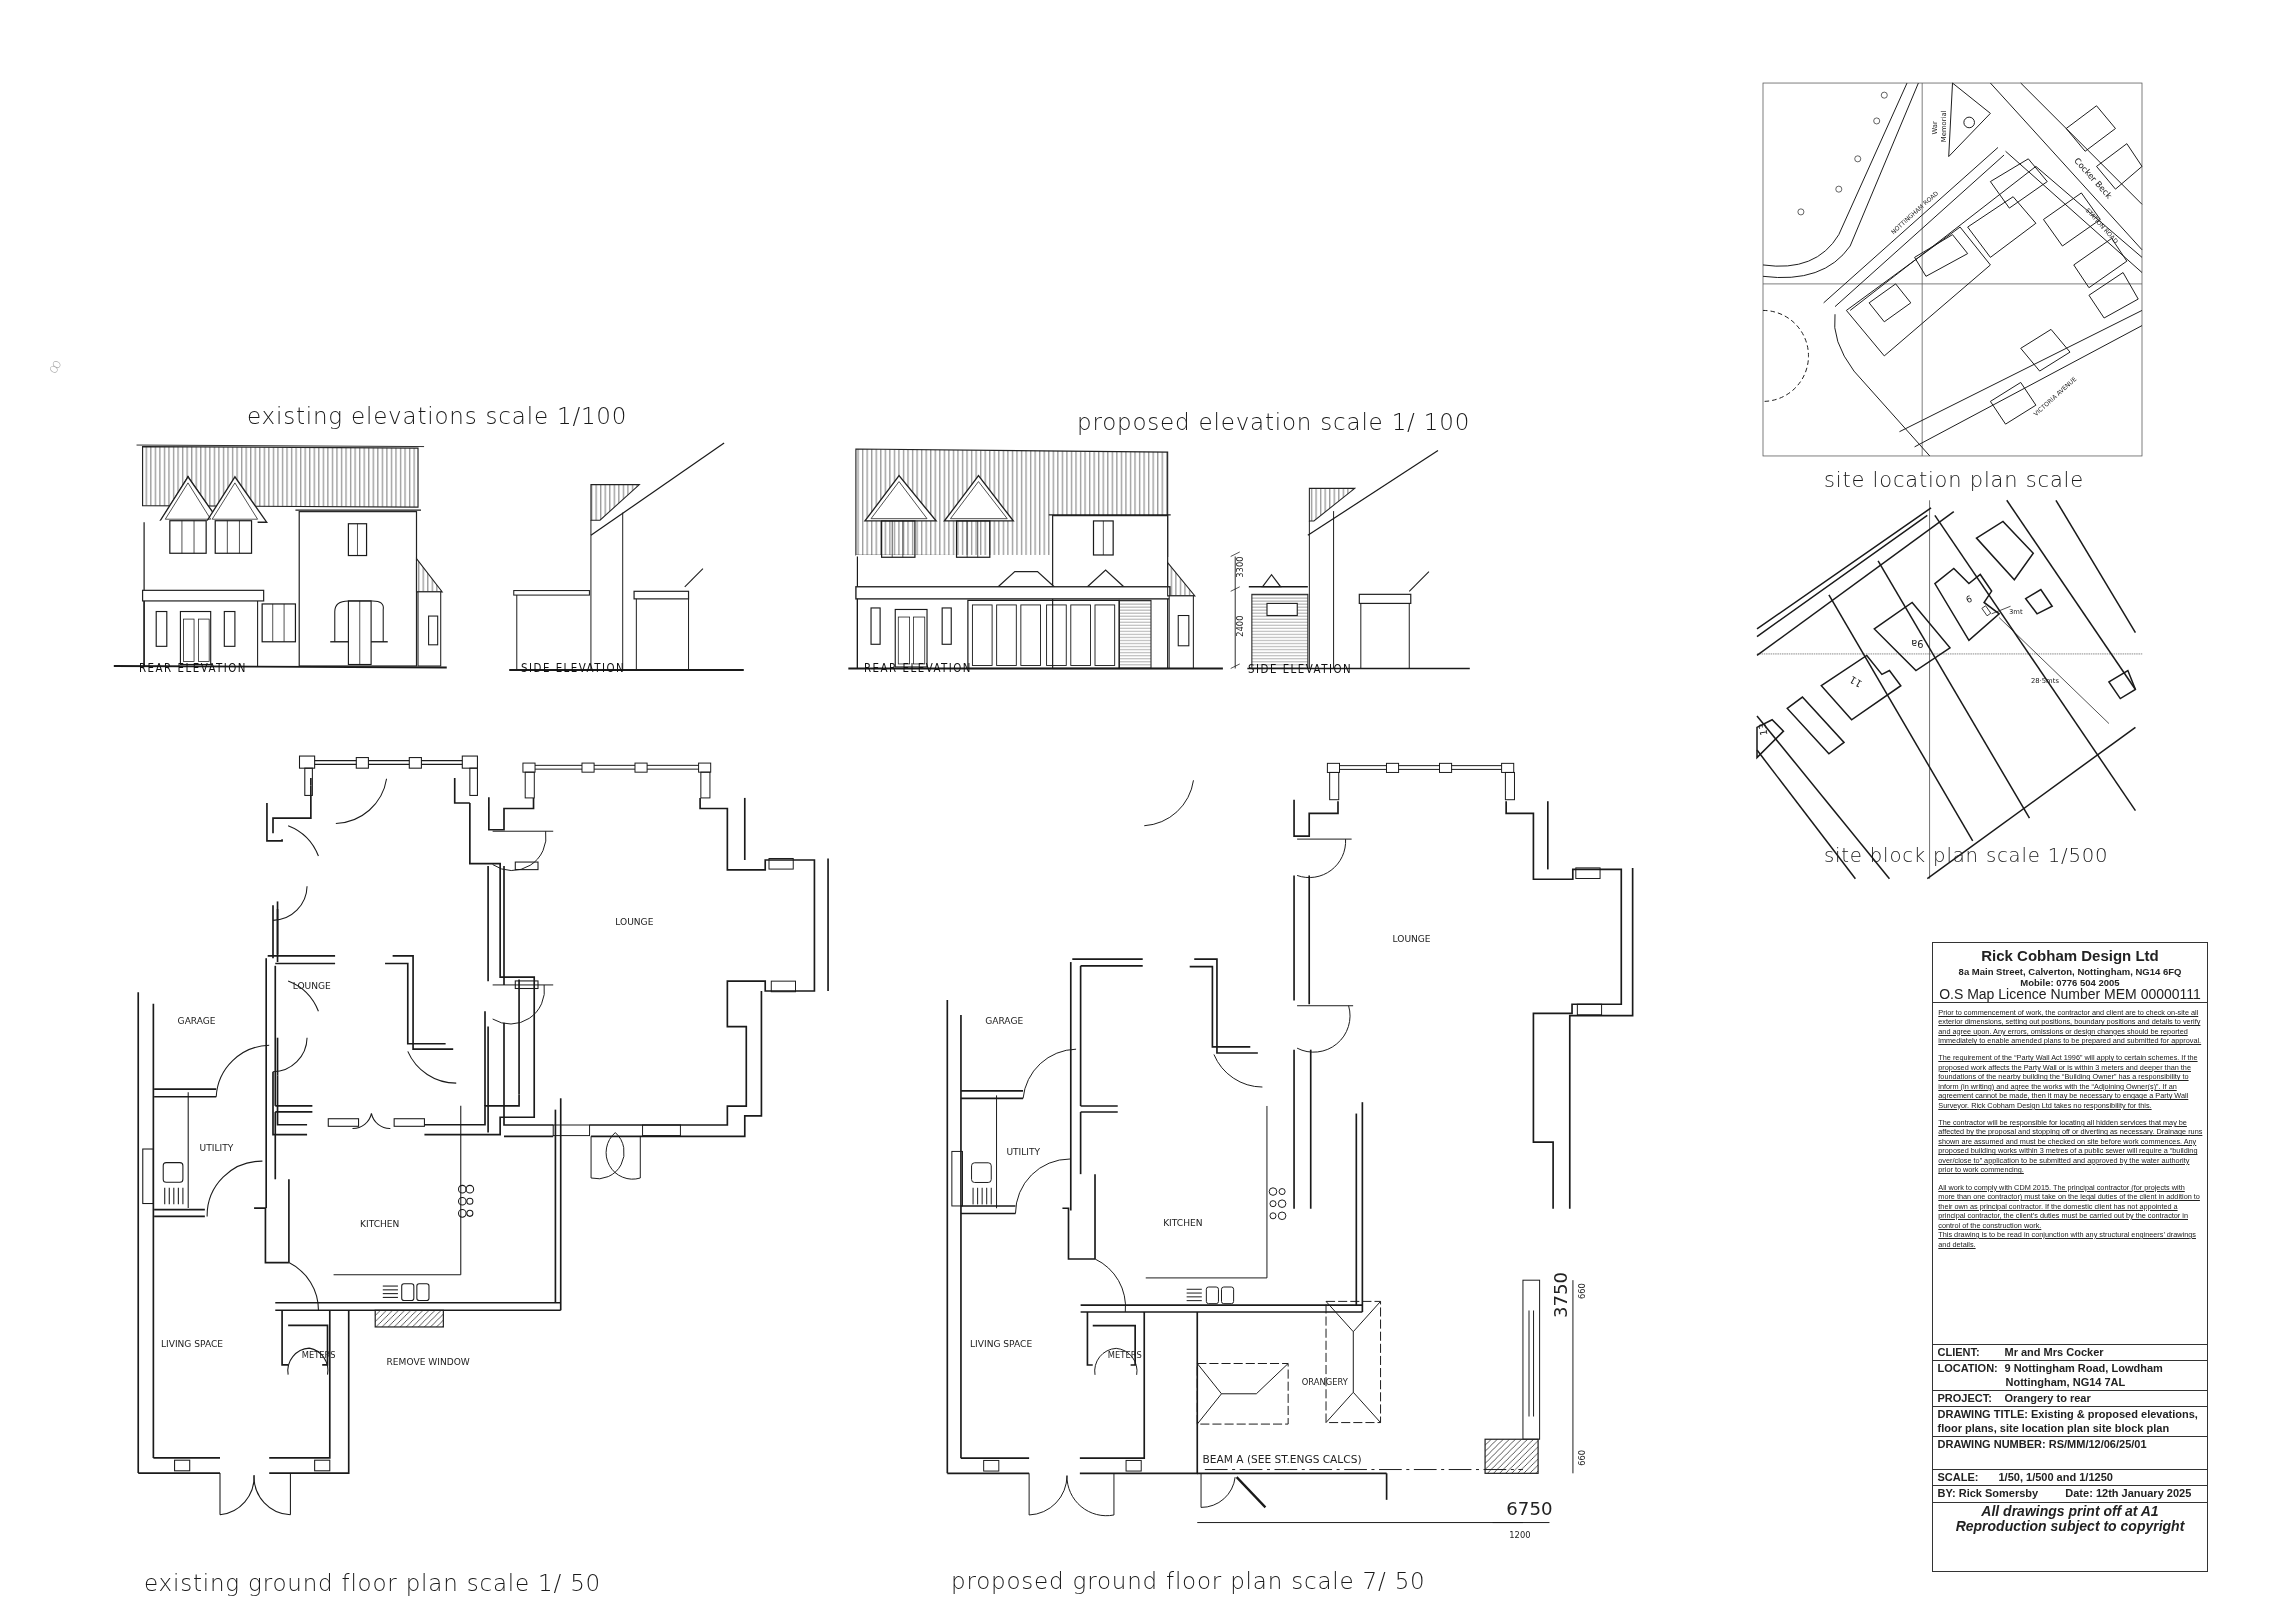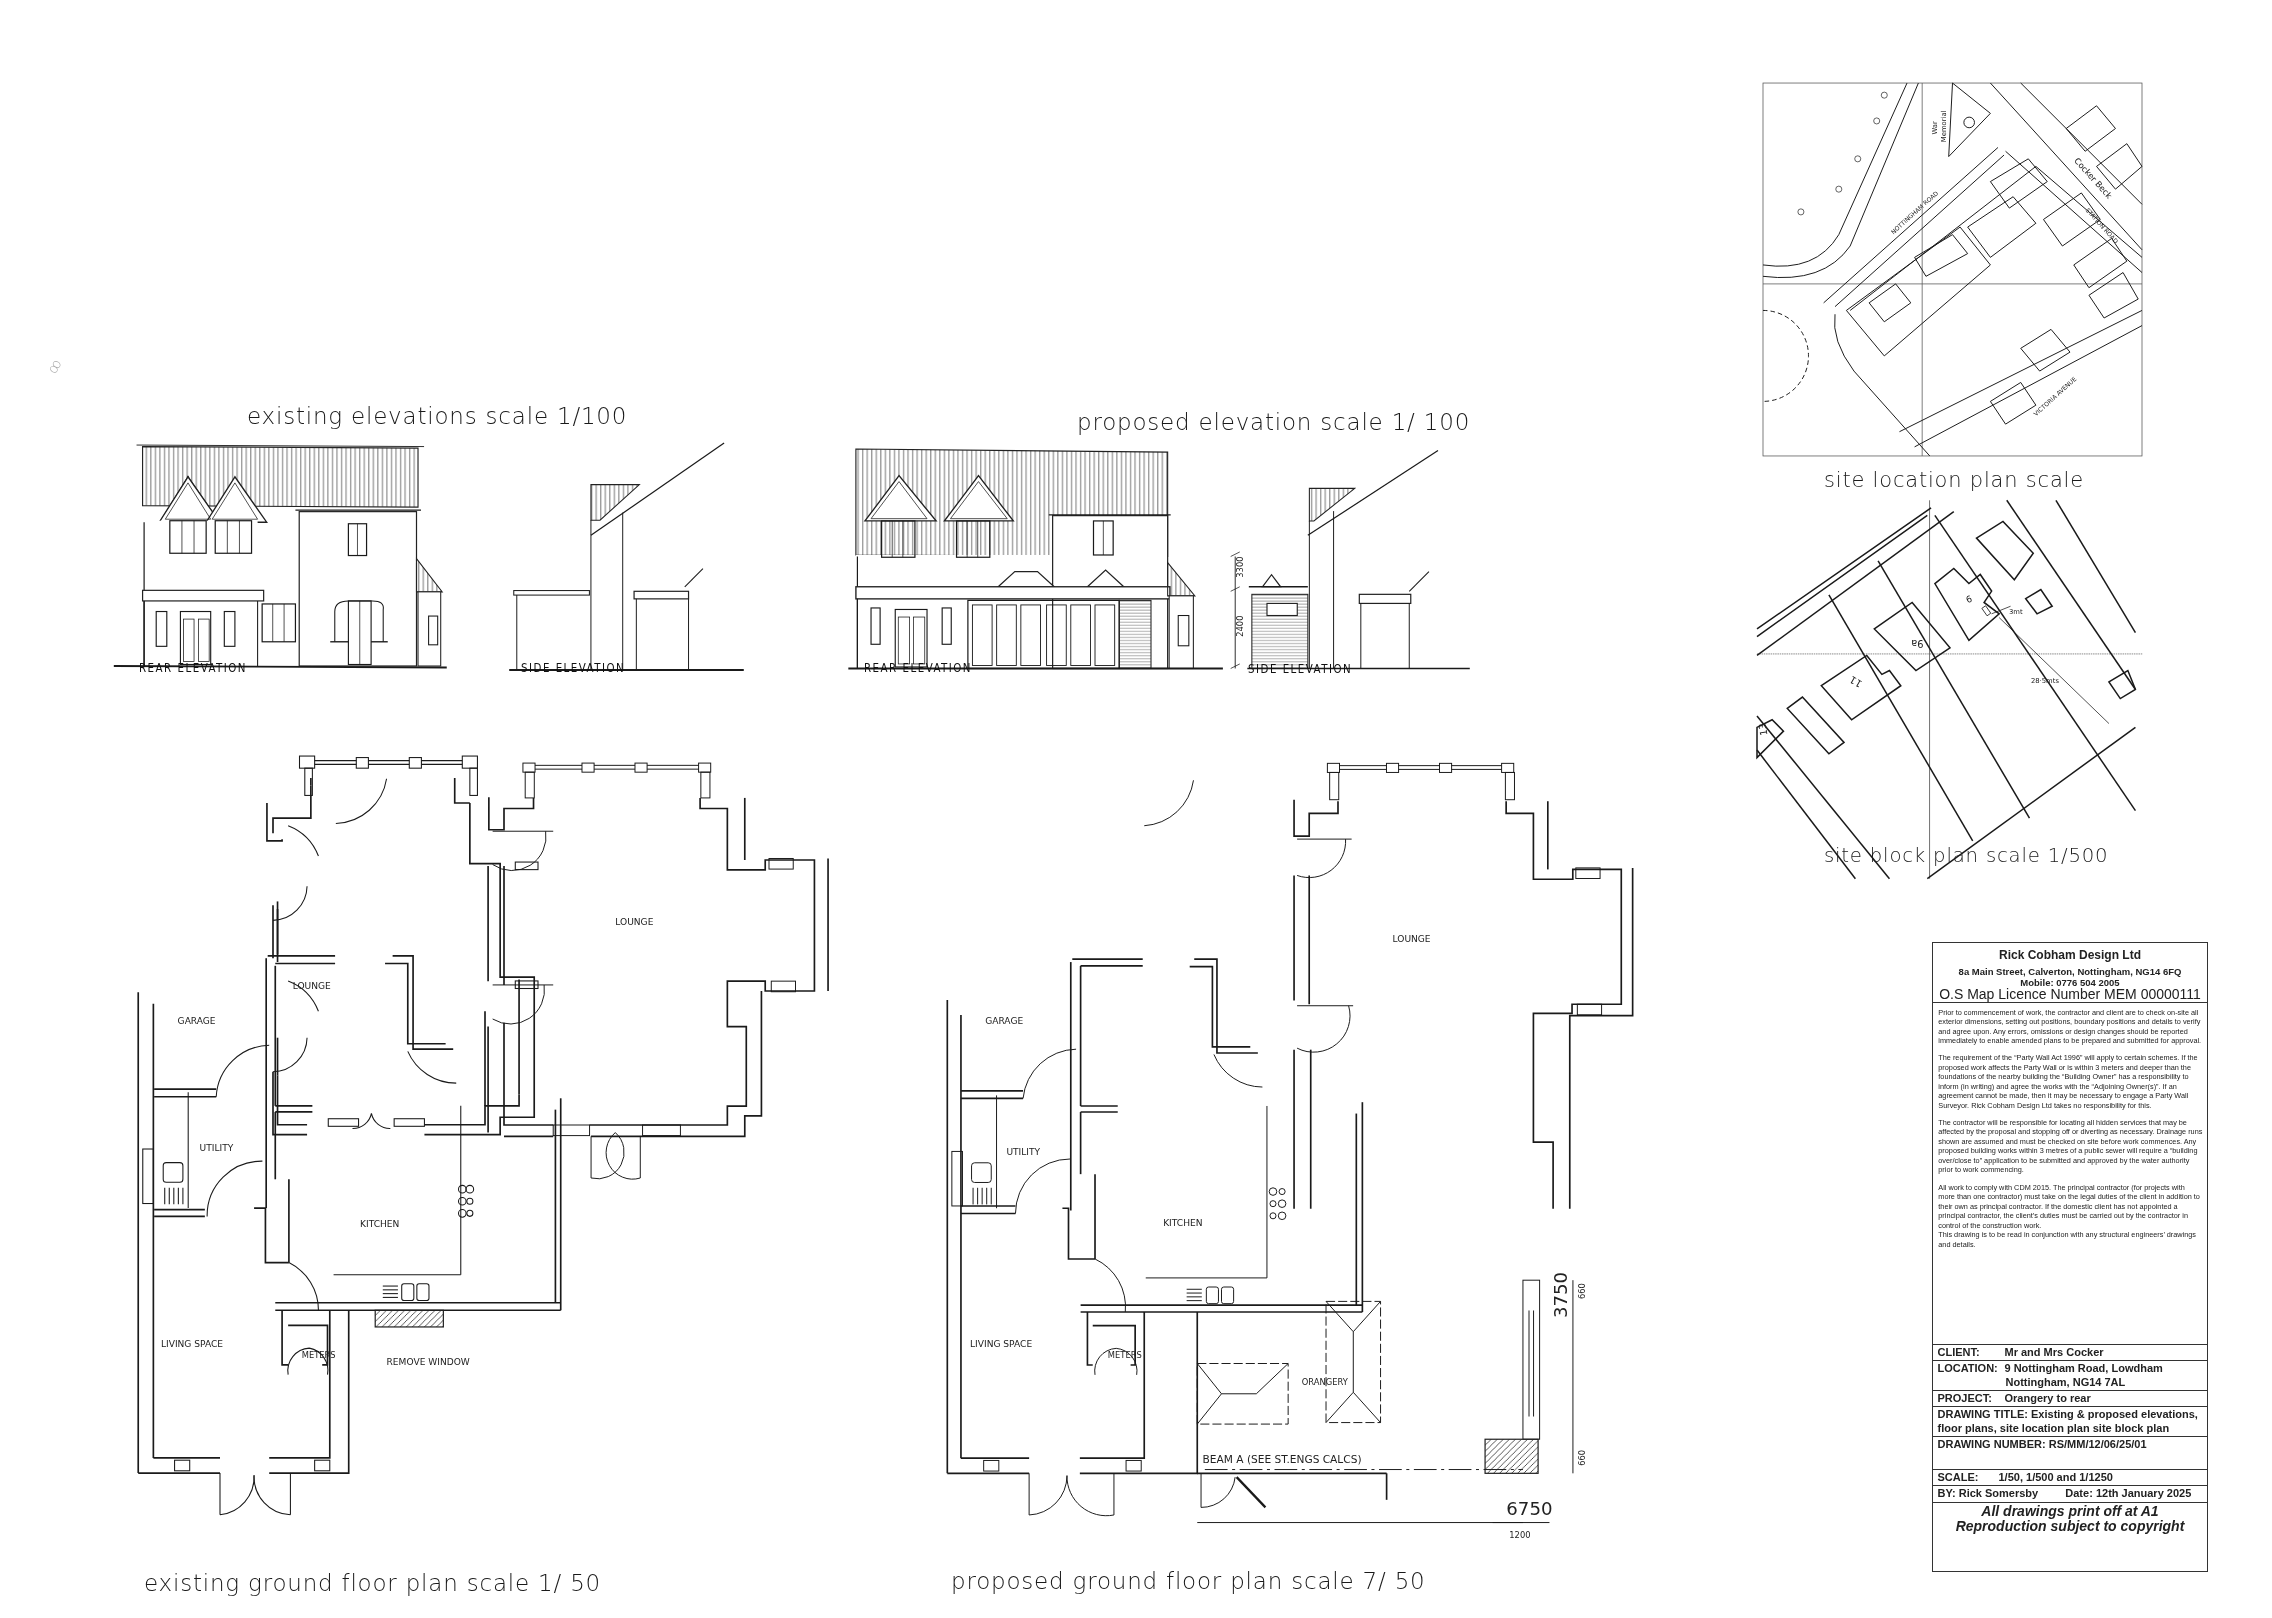--- a/index.html
+++ b/index.html
@@ -7,25 +7,25 @@
   .abs{position:absolute;}
   .hand{font-family:"DejaVu Sans",sans-serif;font-weight:200;color:#1a1a1a;letter-spacing:0.8px;}
   .caption{font-size:23px;}
   .small-cap{font-size:11.4px;letter-spacing:1.5px;font-family:"DejaVu Sans Condensed","DejaVu Sans",sans-serif;}
   svg{position:absolute;overflow:visible;}
   svg text{font-family:"DejaVu Sans",sans-serif;fill:#222;}
   .stroke{stroke:#1a1a1a;fill:none;}
   
   #title-block{left:1932px;top:942px;width:276px;height:630px;border:1.5px solid #333;box-sizing:border-box;background:#fff;}
   #tb-head{border-bottom:1.5px solid #333;text-align:center;padding:3px 0 2.3px 0;font-family:"Liberation Sans",sans-serif;}
-  #tb-head .co{font-size:12px;font-weight:bold;line-height:19.7px;color:#222;}
+  #tb-head .co{font-size:15px;font-weight:bold;line-height:19.7px;color:#222;}
   #tb-head .addr{font-size:9.5px;font-weight:bold;line-height:11.4px;color:#222;}
   #tb-head .lic{font-size:14px;line-height:11.4px;color:#222;}
   #tb-notes{padding:4.5px 4.5px 4.5px 5.3px;font-family:"Liberation Sans",sans-serif;font-size:7.3px;line-height:9.5px;color:#222;height:342px;box-sizing:border-box;border-bottom:1.5px solid #333;}
-  #tb-notes p{margin:0 0 7.6px 0;}
+  #tb-notes p{margin:0 0 7.6px 0;text-decoration:underline;}
   .tb-row{border-bottom:1.5px solid #333;font-family:"Liberation Sans",sans-serif;font-weight:bold;font-size:11px;line-height:13.6px;color:#222;padding:0.8px 4.5px;box-sizing:border-box;}
   .tb-row .lbl{display:inline-block;}
   .tb-row .ind{display:block;padding-left:68px;}
   .tb-foot{text-align:center;font-style:italic;font-weight:bold;font-family:"Liberation Sans",sans-serif;font-size:14px;line-height:15px;color:#222;padding-top:1.5px;}
 </style>
 </head>
 <body>
 
 <div class="abs hand" style="left:47px;top:358px;font-size:13.6px;color:#aaa;transform:rotate(-60deg);">ꝏ</div>
 

